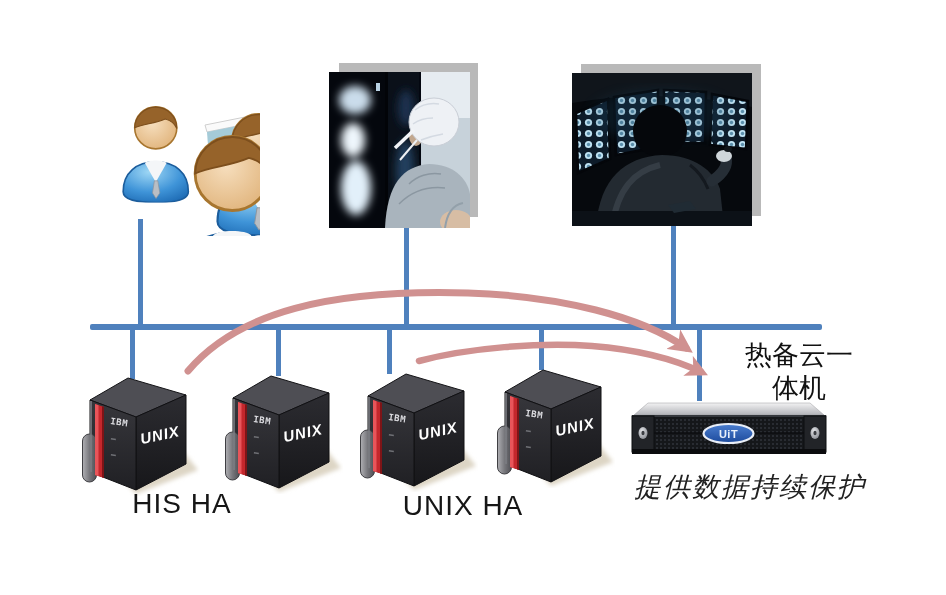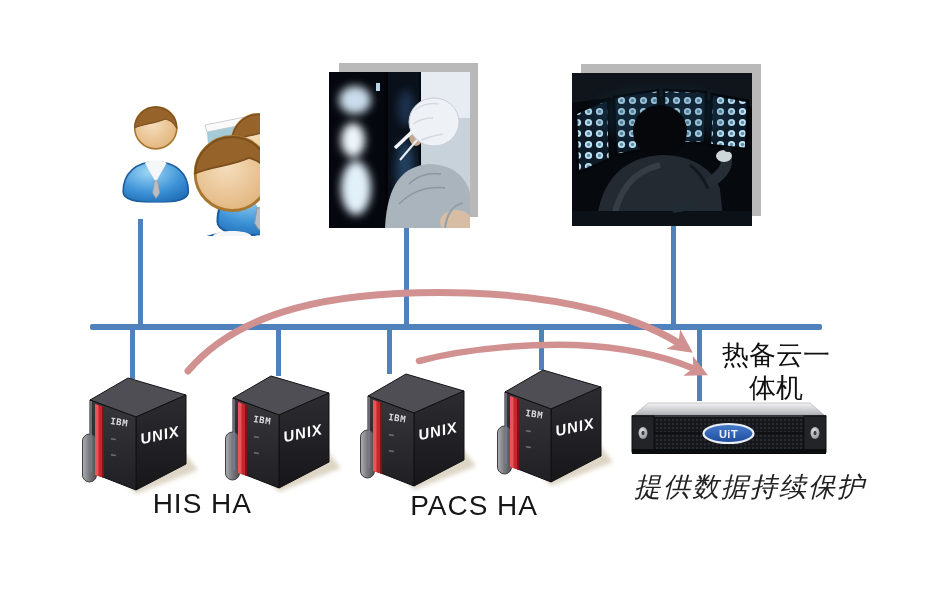--- a/index.html
+++ b/index.html
@@ -8,21 +8,21 @@
     --server-red:#c4272c;
     --backing-gray:#b9b9b9;
   }
   html,body{margin:0;padding:0;background:#ffffff;}
   body{font-family:"Liberation Sans", sans-serif;}
   #canvas{position:relative;width:946px;height:595px;background:#ffffff;overflow:hidden;}
   .abs{position:absolute;}
   .backing{background:var(--backing-gray);}
   .vline{width:5px;background:var(--bus-blue);}
   .bus{height:6px;background:var(--bus-blue);border-radius:2px;}
-  .caption-text{color:#161616;font-size:28px;letter-spacing:1px;text-align:right;white-space:nowrap;}
+  .caption-text{color:#161616;font-size:28px;letter-spacing:1px;text-align:center;white-space:nowrap;}
   .cjk-title{color:#111;font-size:27px;line-height:33px;text-align:center;}
   .cjk-caption{color:#222;font-size:27px;letter-spacing:2px;white-space:nowrap;font-weight:300;font-style:italic;}
   svg{display:block;}
   .overlay{pointer-events:none;}
   .z1{z-index:1}.z2{z-index:2}.z3{z-index:3}.z4{z-index:4}.z5{z-index:5}.z10{z-index:10}
 </style>
 </head>
 <body>
 
 <svg aria-hidden="true" style="position:absolute;width:0;height:0;overflow:hidden">
@@ -201,40 +201,40 @@
       <use href="#sym-server"></use>
     </svg>
   <svg class="abs z4" style="left:360px;top:368px" width="118" height="124">
       <use href="#sym-server"></use>
     </svg>
   <svg class="abs z4" style="left:497px;top:364px" width="118" height="124">
       <use href="#sym-server"></use>
     </svg>
 
   <div class="abs caption-text z5" style="left:112px;top:488px;width:140px">HIS HA</div>
-  <div class="abs caption-text z5" style="left:388px;top:490px;width:150px">PACS HA</div>
+  <div class="abs caption-text z5" style="left:388px;top:490px;width:150px">UNIX HA</div>
 
   <svg class="abs z4" style="left:631px;top:402px" width="196" height="56" viewBox="0 0 196 56">
     <polygon points="17,1 179,1 193,13 3,13" fill="url(#gTopRack)" stroke="#9a9b9f" stroke-width="0.5"></polygon>
     <rect x="1" y="13" width="194" height="38" fill="#17191c"></rect>
     <line x1="1" y1="14" x2="195" y2="14" stroke="#55585e" stroke-width="1"></line>
     <rect x="23" y="15" width="150" height="34" fill="url(#mesh)"></rect>
     <line x1="23" y1="31" x2="173" y2="31" stroke="#0c0e10" stroke-width="1.5"></line>
     <rect x="1" y="14" width="22" height="36" fill="#222428" stroke="#0d0e10" stroke-width="1"></rect>
     <rect x="173" y="14" width="22" height="36" fill="#222428" stroke="#0d0e10" stroke-width="1"></rect>
     <ellipse cx="12" cy="31" rx="4.5" ry="6" fill="url(#gScrew)"></ellipse>
     <ellipse cx="184" cy="31" rx="4.5" ry="6" fill="url(#gScrew)"></ellipse>
     <ellipse cx="12" cy="31" rx="1.6" ry="2.2" fill="#3c3e43"></ellipse>
     <ellipse cx="184" cy="31" rx="1.6" ry="2.2" fill="#3c3e43"></ellipse>
     <ellipse cx="97.5" cy="31.5" rx="25" ry="9.5" fill="url(#gLogo)" stroke="#e9eef7" stroke-width="2.2"></ellipse>
     <text x="97.5" y="36" text-anchor="middle" font-size="11" font-weight="bold" letter-spacing="0.5" fill="#eaf1fb">UiT</text>
     <rect x="1" y="47" width="194" height="5" fill="#0b0c0e"></rect>
   </svg>
 
-  <div class="abs cjk-title z5" style="left:711px;top:339px;width:130px">热备云一体机</div>
+  <div class="abs cjk-title z5" style="left:734px;top:339px;width:130px">热备云一体机</div>
   <div class="abs cjk-caption z5" style="left:634px;top:469px;width:268px">提供数据持续保护</div>
 
   <svg class="abs overlay z10" style="left:0;top:0" width="946" height="595" viewBox="0 0 946 595">
     <path d="M188,371 C238,312 330,289 468,293 C562,296 642,317 686,348" fill="none" style="stroke:var(--arrow-pink)" stroke-width="7" stroke-linecap="round" marker-end="url(#arrowHead)"></path>
     <path d="M419,361 C468,348 540,342 592,346 C642,350 678,361 701,372" fill="none" style="stroke:var(--arrow-pink)" stroke-width="6.5" stroke-linecap="round" marker-end="url(#arrowHead)"></path>
   </svg>
 
 </div>
 
 </body></html>

